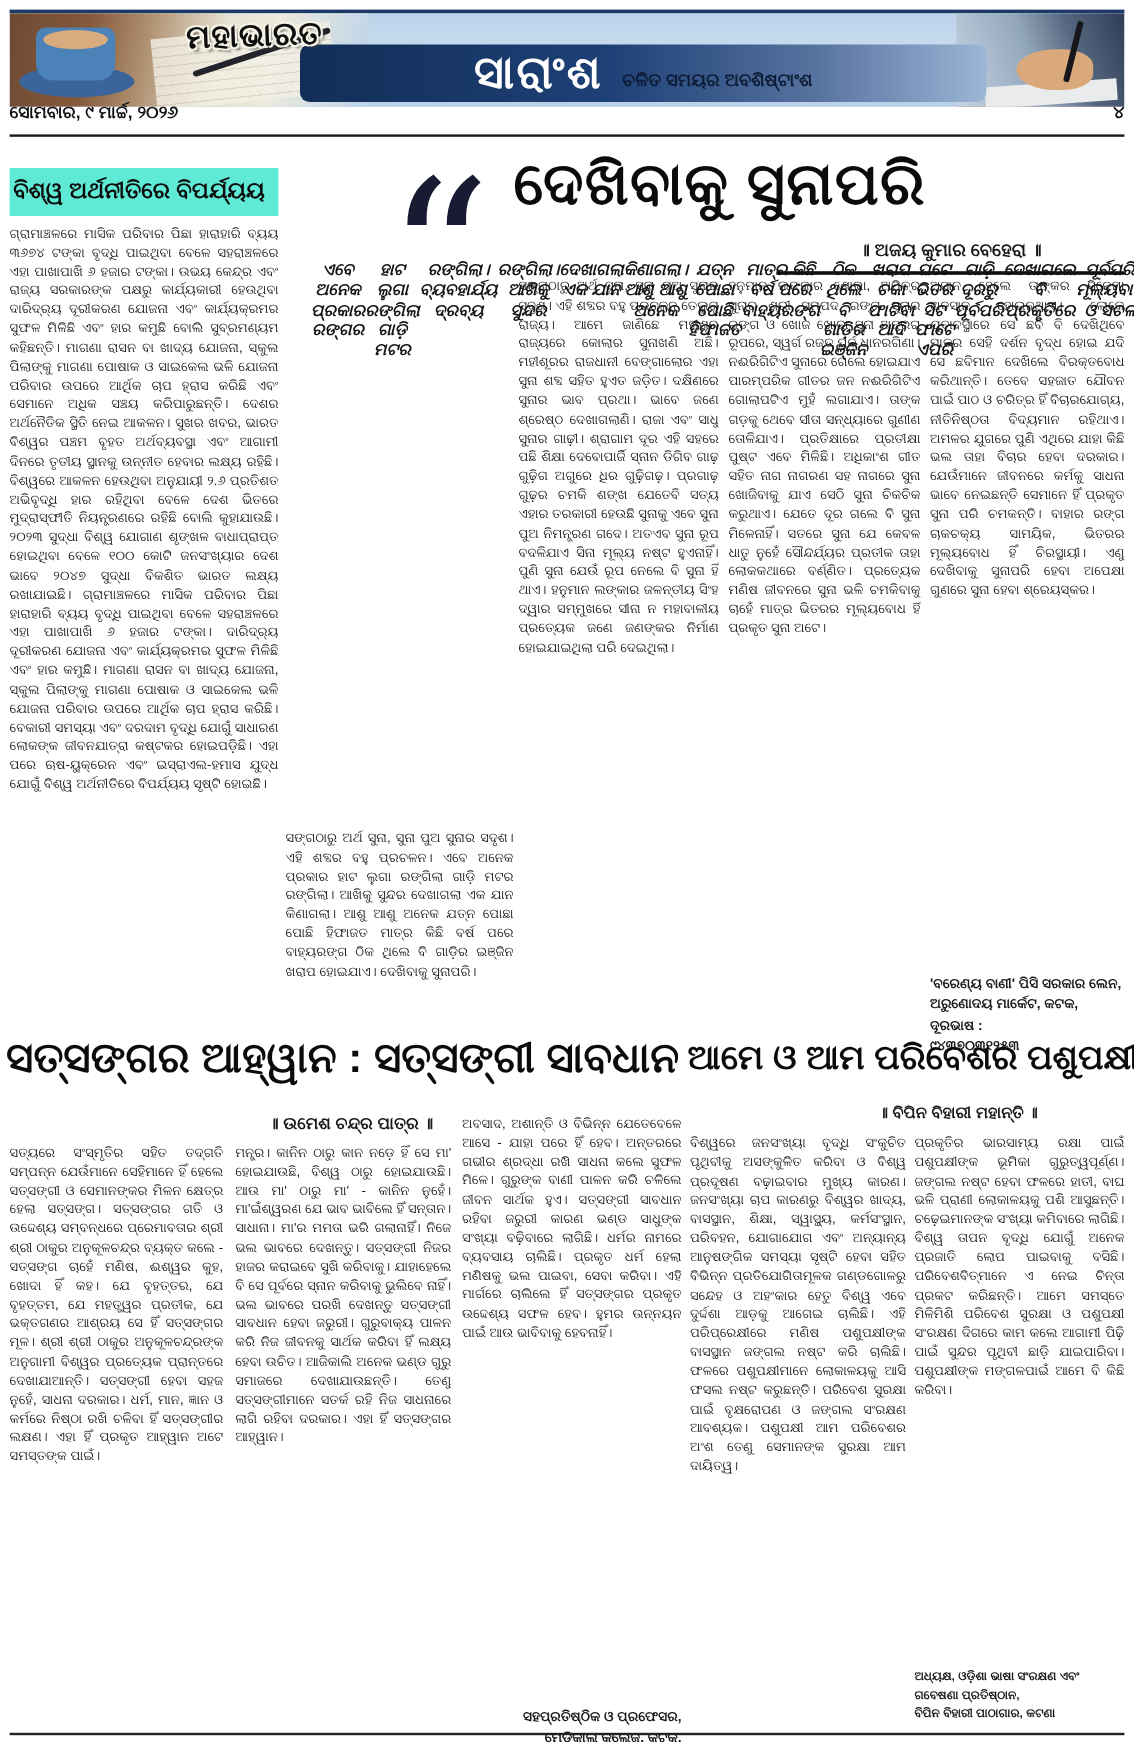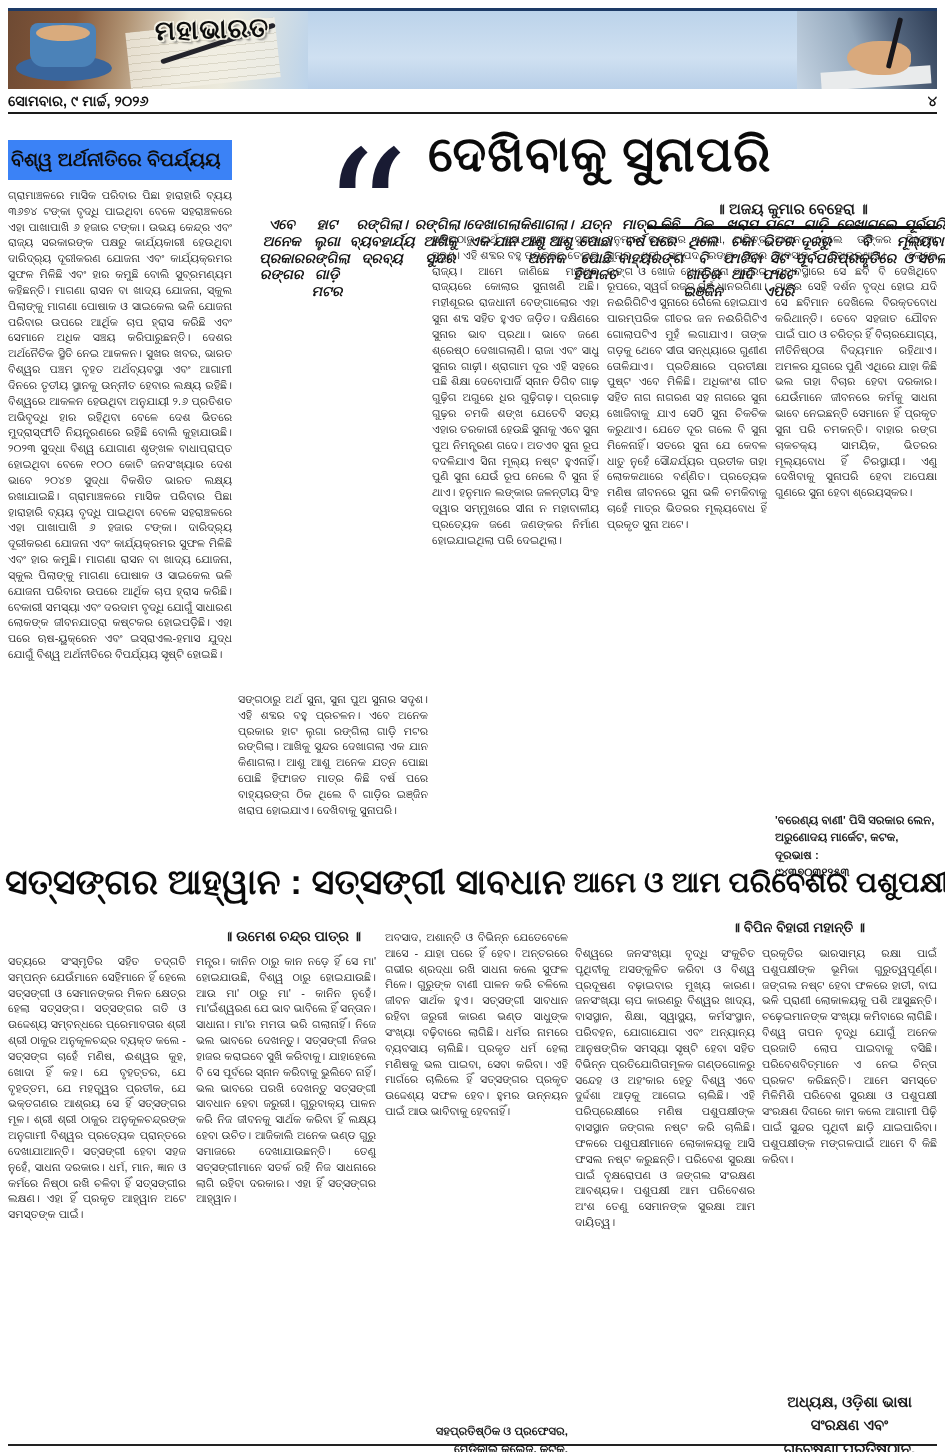--- a/index.html
+++ b/index.html
@@ -25,29 +25,29 @@
   .paper-name{left:147px;top:2px;width:190px;font-size:27px;font-weight:bold;color:#0e0e0e;letter-spacing:1px;
     text-shadow:-1.5px -1.5px 0 #f5f2e6,1.5px -1.5px 0 #f5f2e6,-1.5px 1.5px 0 #f5f2e6,1.5px 1.5px 0 #f5f2e6,3px 3px 2px rgba(60,60,60,.55);
     transform:rotate(-2deg);z-index:3;}
   .title-band{left:242px;top:26px;width:572px;height:48px;border-radius:8px;
     background:linear-gradient(90deg,#122e57 0%,#1d4076 45%,#56729f 75%,#9cb6d6 100%);
     display:flex;align-items:center;justify-content:center;gap:16px;z-index:2;}
   .mast-title{color:#ffffff;font-size:38px;font-weight:bold;letter-spacing:2px;line-height:1;}
   .mast-subtitle{color:#0d1c36;font-size:15px;font-weight:bold;padding-top:12px;}
 
   
-  .dateline{left:8px;top:86px;width:929px;height:24px;display:flex;justify-content:space-between;align-items:flex-end;
+  .dateline{left:8px;top:86px;width:929px;height:24px;display:flex;justify-content:space-between;
     font-size:14.5px;font-weight:600;color:#111;gap:18px;}
   .rule-top{left:8px;top:112px;width:929px;height:0;border-top:2px solid #1a1a1a;}
 
   
   .jtext{font-size:11px;line-height:1.44;text-align:justify;color:#181818;overflow:hidden;word-break:break-word;}
 
   
-  .eco-head{left:8px;top:140px;width:224px;height:40px;background:#3b82f6;font-size:19px;font-weight:bold;
+  .eco-head{left:8px;top:140px;width:224px;height:40px;background:#5eead4;font-size:19px;font-weight:bold;
     line-height:40px;padding-left:3px;box-sizing:border-box;color:#0d0d0d;}
   .eco-body{left:8px;top:188px;width:224px;height:667px;}
 
   
   .quote-icon{left:322px;top:108px;width:120px;height:140px;font-family:"DejaVu Serif",serif;
     font-size:170px;line-height:1.25;color:#191b33;overflow:hidden;}
   .main-head{left:428px;top:126px;width:509px;height:74px;font-size:49px;font-weight:bold;color:#0b0b0b;
     letter-spacing:1px;white-space:nowrap;}
   .main-byline{left:647px;top:200px;width:290px;height:22px;text-align:center;font-size:15px;font-weight:bold;}
   .byline-rule{left:647px;top:226px;width:290px;height:0;border-top:3px solid #101010;}
@@ -66,21 +66,21 @@
   .scol1{left:8px;top:954px;width:178px;height:492px;}
   .scol2{left:196px;top:954px;width:180px;height:492px;}
   .scol3{left:385px;top:930px;width:183px;height:432px;}
   .sats-footer{left:385px;top:1423px;width:183px;height:78px;text-align:right;font-size:11.5px;font-weight:bold;line-height:1.55;}
 
   
   .wild-head{left:573px;top:866px;width:364px;height:48px;font-size:28.5px;font-weight:bold;white-space:nowrap;color:#0b0b0b;}
   .wild-byline{left:660px;top:920px;width:277px;height:20px;text-align:center;font-size:13.5px;font-weight:bold;}
   .wcol1{left:575px;top:946px;width:180px;height:500px;}
   .wcol2{left:762px;top:946px;width:175px;height:440px;}
-  .wild-footer{left:762px;top:1390px;width:175px;height:54px;text-align:center;font-size:15px;font-weight:bold;line-height:1.55;}
+  .wild-footer{left:762px;top:1390px;width:175px;height:54px;text-align:left;font-size:10px;font-weight:bold;line-height:1.55;}
 
   .rule-bottom{left:8px;top:1444px;width:929px;height:0;border-top:2px solid #222;}
 </style>
 </head>
 <body>
 
 <div class="page">
 
   <header class="abs masthead">
     <div class="abs photo-left">
@@ -89,20 +89,24 @@
       <div class="mug"></div>
       <div class="latte"></div>
       <div class="pen"></div>
     </div>
     <div class="abs photo-right">
       <div class="paper"></div>
       <div class="hand"></div>
       <div class="pen"></div>
     </div>
     <div class="abs paper-name">ମହାଭାରତ</div>
+    <div class="abs title-band">
+      <span class="mast-title">ସାରାଂଶ</span>
+      <span class="mast-subtitle">ଚଳିତ ସମୟର ଅବଶିଷ୍ଟାଂଶ</span>
+    </div>
   </header>
 
   <div class="abs dateline">
     <span>ସୋମବାର, ୯ ମାର୍ଚ୍ଚ, ୨୦୨୬</span>
     <span>୪</span>
   </div>
   <div class="abs rule-top"></div>
 
   <section>
     <h2 class="abs eco-head" style="margin:0;">ବିଶ୍ୱ ଅର୍ଥନୀତିରେ ବିପର୍ଯ୍ୟୟ</h2>

